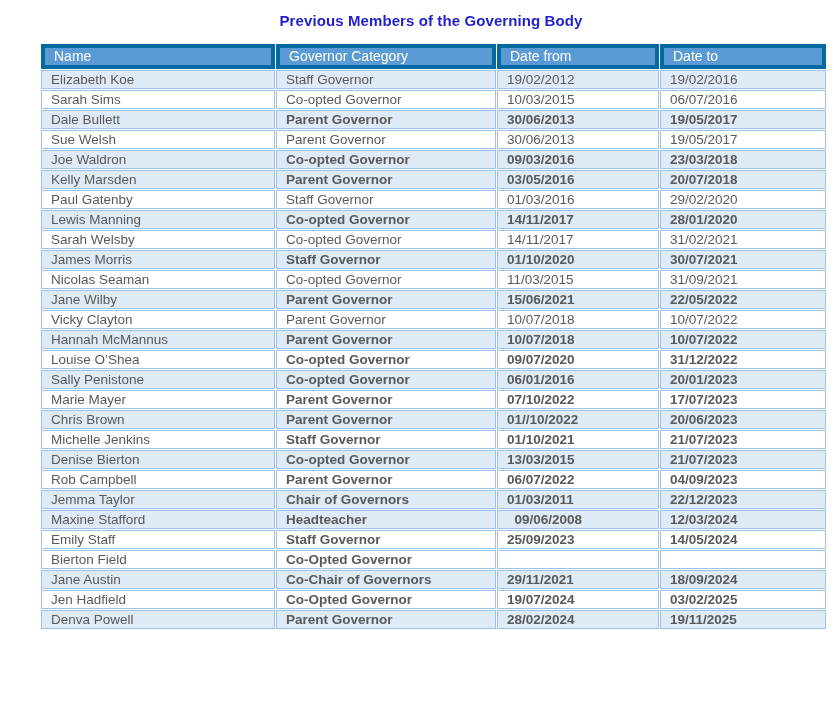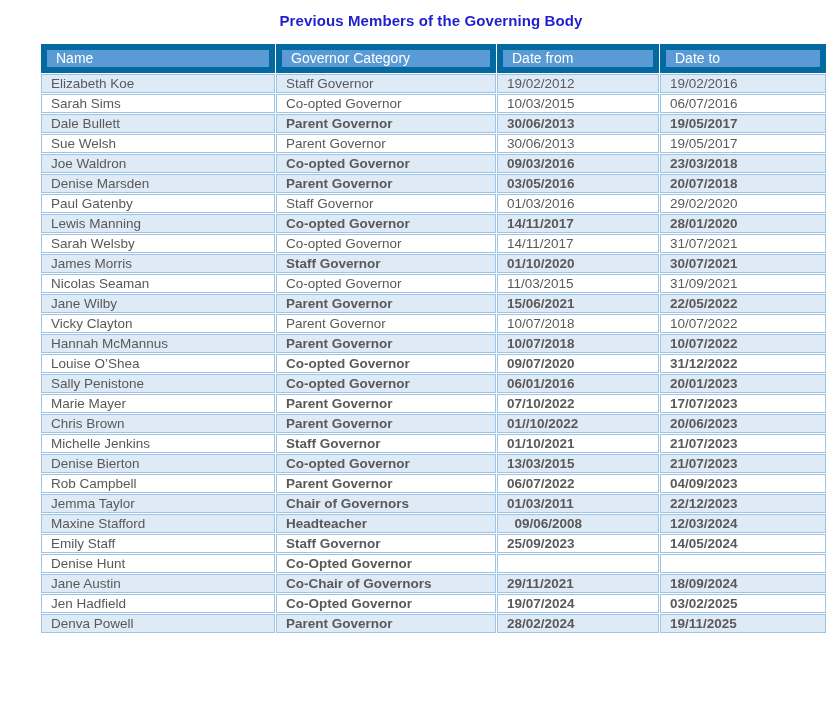--- a/index.html
+++ b/index.html
@@ -35,21 +35,21 @@
     width: 782px;
     border-collapse: separate;
     border-spacing: 1px;
     table-layout: fixed;
     background: #ffffff;
     font-size: 13.5px;
     color: #595959;
   }
   table.gov-table th {
     background: #5B9BD5;
-    border: 6px solid #0369a1;
+    border: 4px solid #0369a1;
     color: #ffffff;
     font-weight: normal;
     font-size: 14px;
     text-align: left;
     height: 17px;
     line-height: 17px;
     padding: 0 0 0 9px;
     white-space: nowrap;
     overflow: hidden;
   }
@@ -119,42 +119,42 @@
           <td>30/06/2013</td>
           <td>19/05/2017</td>
         </tr>
         <tr class="alt bold-row">
           <td class="name-col">Joe Waldron</td>
           <td>Co-opted Governor</td>
           <td>09/03/2016</td>
           <td>23/03/2018</td>
         </tr>
         <tr class="alt bold-row">
-          <td class="name-col">Denise Marsden</td>
+          <td class="name-col">Kelly Marsden</td>
           <td>Parent Governor</td>
           <td>03/05/2016</td>
           <td>20/07/2018</td>
         </tr>
         <tr>
           <td class="name-col">Paul Gatenby</td>
           <td>Staff Governor</td>
           <td>01/03/2016</td>
           <td>29/02/2020</td>
         </tr>
         <tr class="alt bold-row">
           <td class="name-col">Lewis Manning</td>
           <td>Co-opted Governor</td>
           <td>14/11/2017</td>
           <td>28/01/2020</td>
         </tr>
         <tr>
           <td class="name-col">Sarah Welsby</td>
           <td>Co-opted Governor</td>
           <td>14/11/2017</td>
-          <td>31/07/2021</td>
+          <td>31/02/2021</td>
         </tr>
         <tr class="alt bold-row">
           <td class="name-col">James Morris</td>
           <td>Staff Governor</td>
           <td>01/10/2020</td>
           <td>30/07/2021</td>
         </tr>
         <tr>
           <td class="name-col">Nicolas Seaman</td>
           <td>Co-opted Governor</td>
@@ -233,21 +233,21 @@
           <td>&nbsp;&nbsp;09/06/2008</td>
           <td>12/03/2024</td>
         </tr>
         <tr class="bold-row">
           <td class="name-col">Emily Staff</td>
           <td>Staff Governor</td>
           <td>25/09/2023</td>
           <td>14/05/2024</td>
         </tr>
         <tr class="bold-row">
-          <td class="name-col">Denise Hunt</td>
+          <td class="name-col">Bierton Field</td>
           <td>Co-Opted Governor</td>
           <td></td>
           <td></td>
         </tr>
         <tr class="alt bold-row">
           <td class="name-col">Jane Austin</td>
           <td>Co-Chair of Governors</td>
           <td>29/11/2021</td>
           <td>18/09/2024</td>
         </tr>

